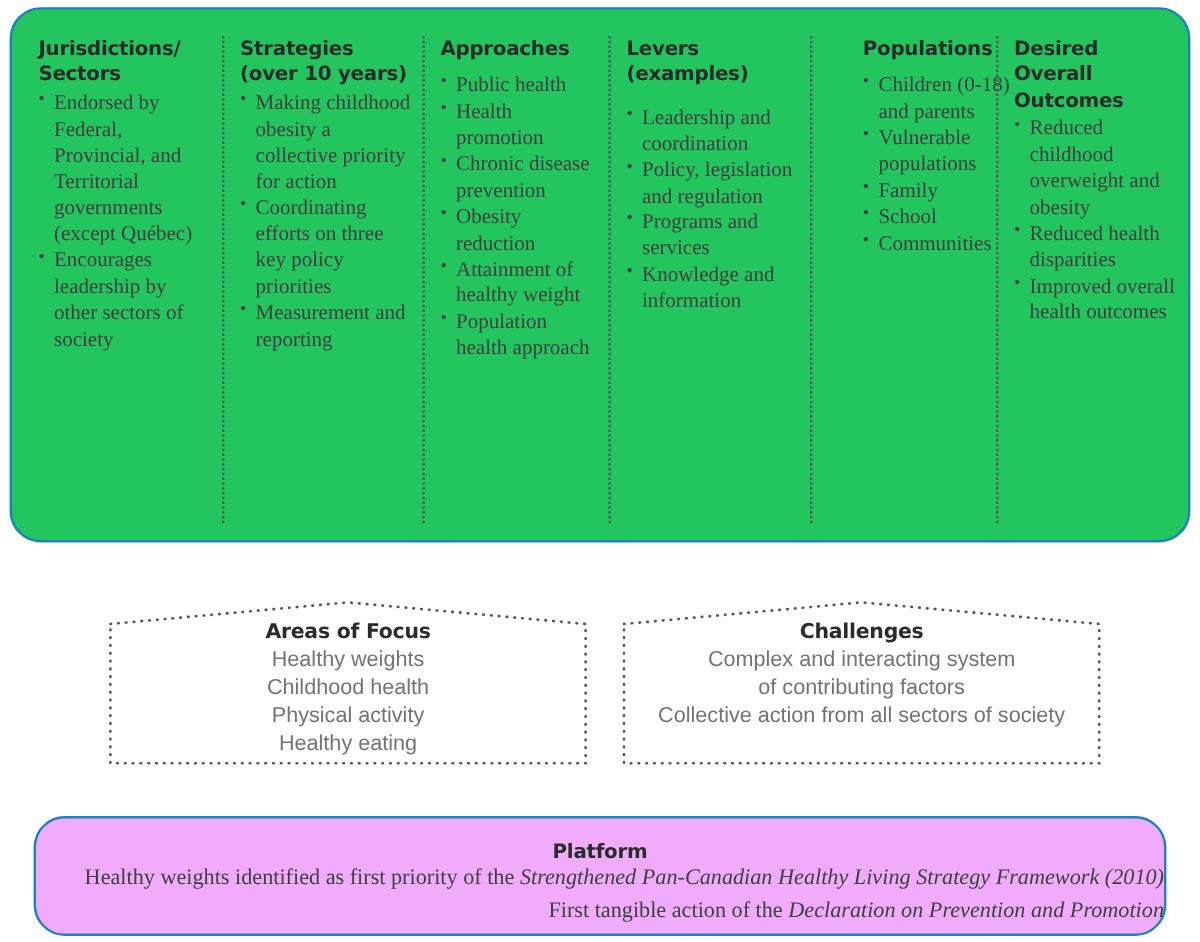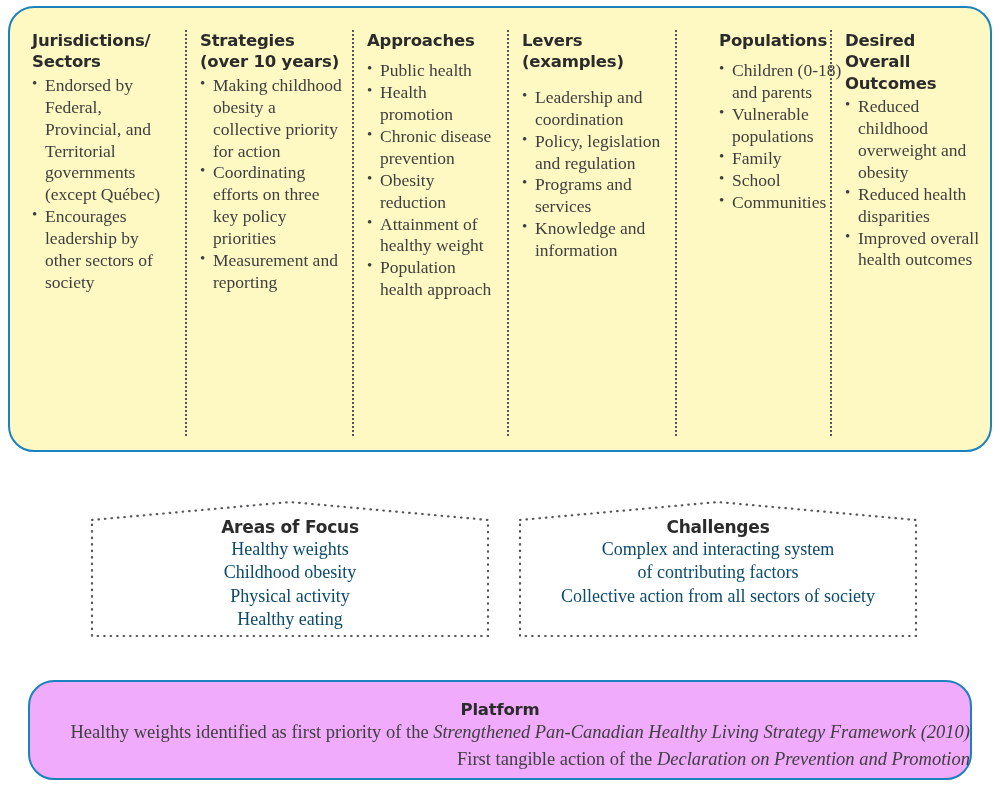--- a/index.html
+++ b/index.html
@@ -19,21 +19,21 @@
   
   #top-panel {
     position: absolute;
     left: 8px;
     top: 6px;
     width: 984px;
     height: 446px;
     box-sizing: border-box;
     border: 2.5px solid #1b82bd;
     border-radius: 26px;
-    background: #fef9c3;
+    background: #22c55e;
   }
 
   .col-divider {
     position: absolute;
     top: 22px;
     height: 406px;
     width: 0px;
     border-left: 2px dotted #55565a;
   }
 
@@ -93,24 +93,24 @@
   }
   .house-title {
     font-family: "DejaVu Sans", sans-serif;
     font-weight: bold;
     font-size: 17px;
     color: #2b2b2b;
     letter-spacing: -0.2px;
     margin: 0 0 1px 0;
   }
   .house-line {
-    font-family: Liberation Serif, serif;
+    font-family: Liberation Sans, sans-serif;
     font-size: 18px;
     line-height: 1.30;
-    color: #0c4a6e;
+    color: #737373;
   }
 
   
   #platform-panel {
     position: absolute;
     left: 28px;
     top: 680px;
     width: 944px;
     height: 100px;
     box-sizing: border-box;
@@ -215,21 +215,21 @@
 
 </div>
 
 <div class="house" style="left:90px; top:500px; width:400px; height:138px;">
   <svg width="400" height="138" viewBox="0 0 400 138">
     <polygon points="2,20 200,2 398,20 398,136 2,136" fill="none" stroke="#55565a" stroke-width="2.2" stroke-dasharray="0.5 6" stroke-linecap="round"></polygon>
   </svg>
   <div class="house-content" style="top:17px;">
     <div class="house-title">Areas of Focus</div>
     <div class="house-line">Healthy weights</div>
-    <div class="house-line">Childhood obesity</div>
+    <div class="house-line">Childhood health</div>
     <div class="house-line">Physical activity</div>
     <div class="house-line">Healthy eating</div>
   </div>
 </div>
 
 <div class="house" style="left:518px; top:500px; width:400px; height:138px;">
   <svg width="400" height="138" viewBox="0 0 400 138">
     <polygon points="2,20 200,2 398,20 398,136 2,136" fill="none" stroke="#55565a" stroke-width="2.2" stroke-dasharray="0.5 6" stroke-linecap="round"></polygon>
   </svg>
   <div class="house-content" style="top:17px;">

